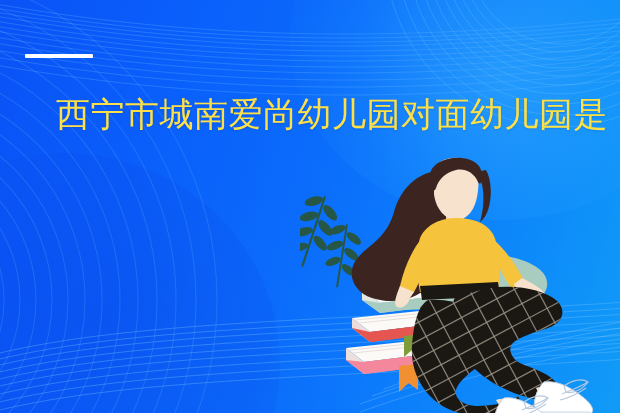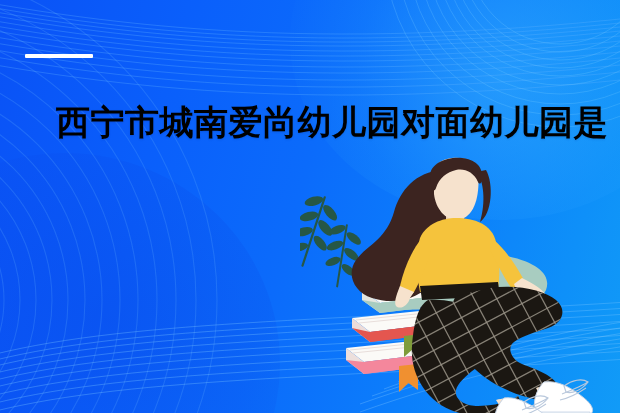--- a/index.html
+++ b/index.html
@@ -71,26 +71,26 @@
     left: 25px;
     top: 54px;
     width: 68px;
     height: 4px;
     background: #ffffff;
     border-radius: 1px;
   }
   .headline {
     position: absolute;
     left: 56px;
-    top: 100px;
+    top: 92px;
     width: 530px;
-    color: #000000;
+    color: #fde047;
     font-size: 34px;
     line-height: 44px;
-    font-weight: bold;
+    font-weight: normal;
     letter-spacing: 0.5px;
     white-space: nowrap;
     text-shadow: 0 1px 2px rgba(0,40,120,0.18);
   }
 
   
   .illus {
     position: absolute;
     left: 300px;
     top: 150px;

